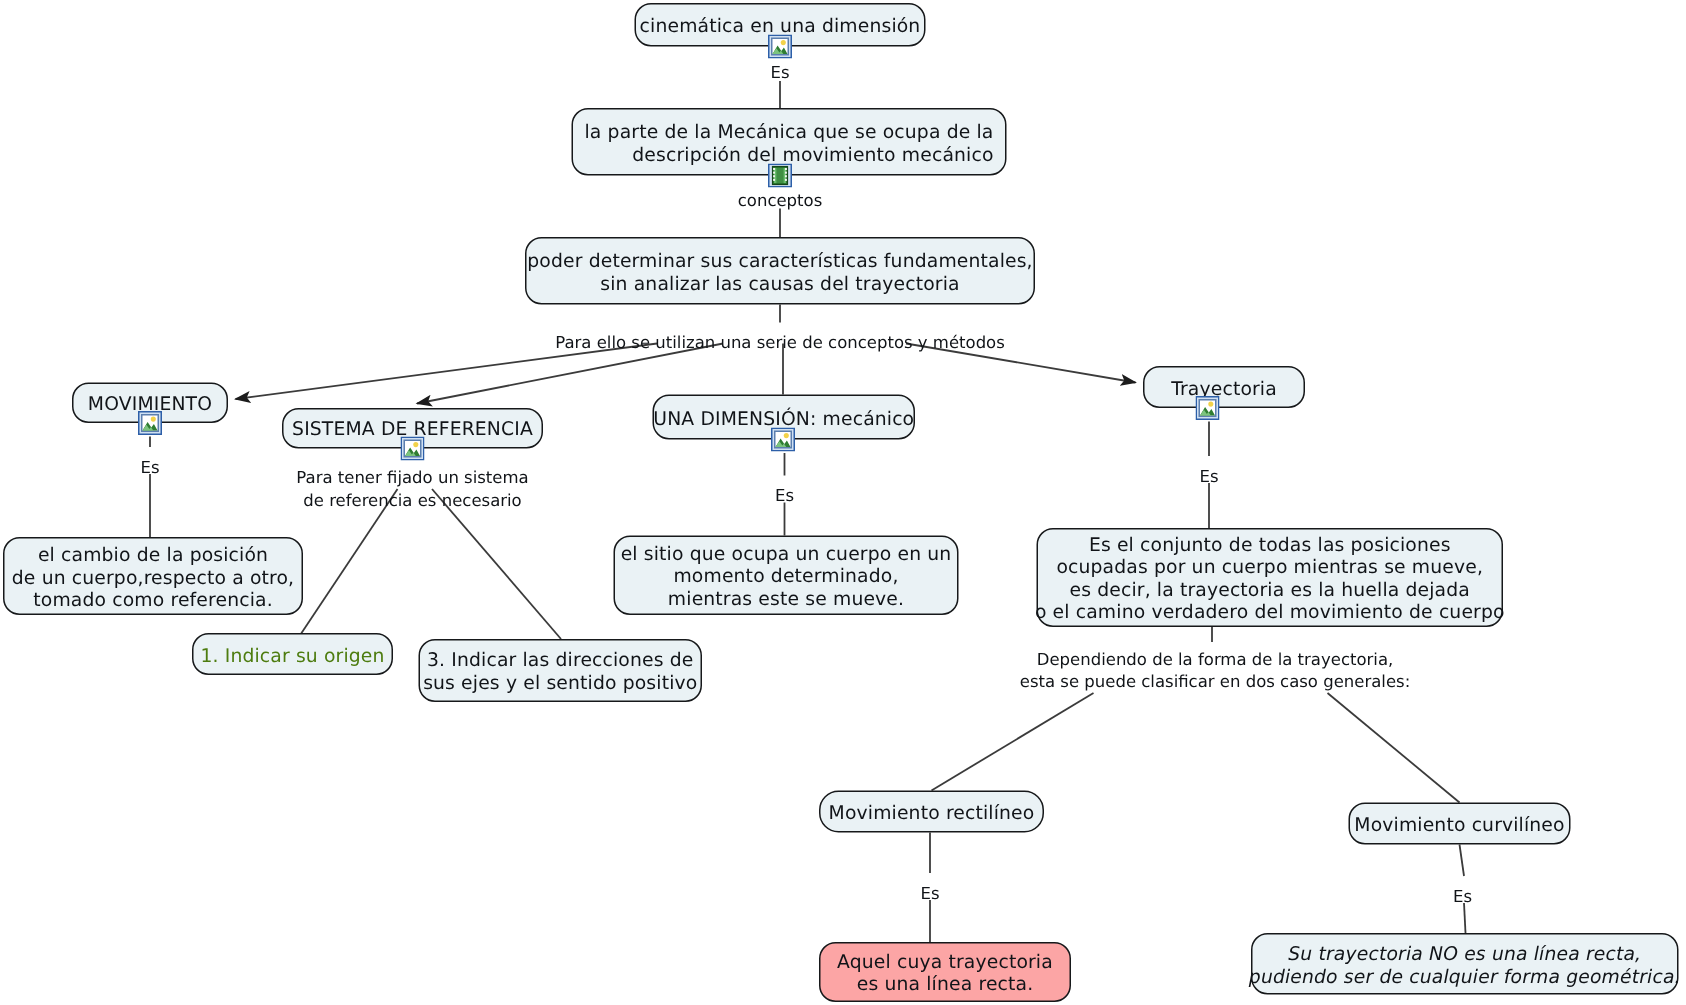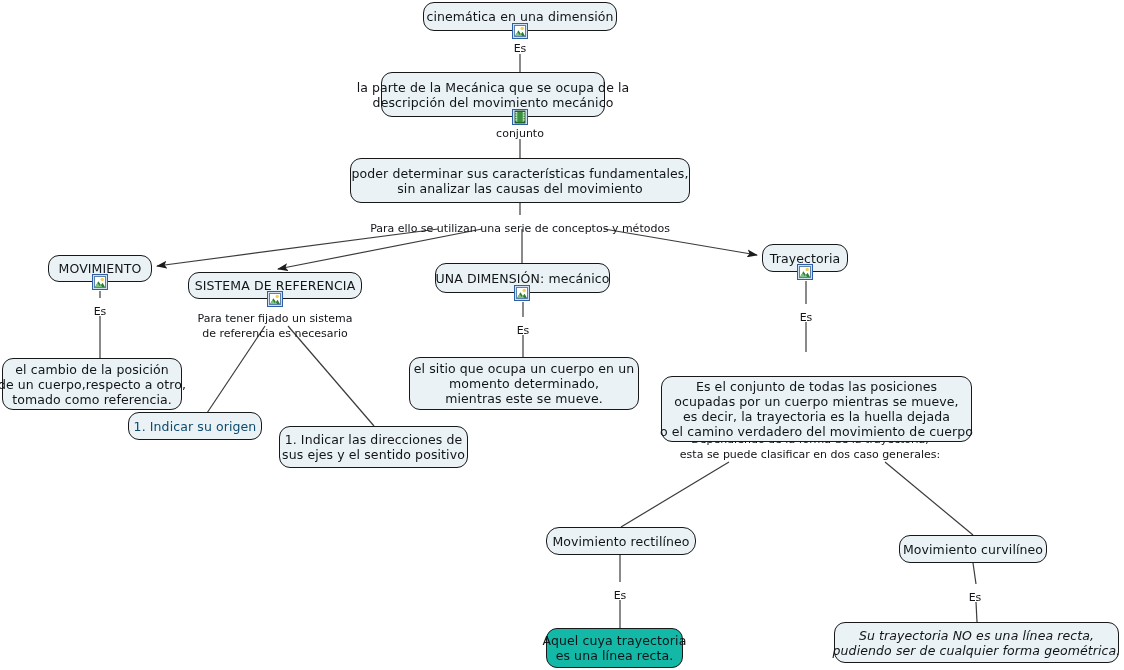--- a/index.html
+++ b/index.html
@@ -104,42 +104,42 @@
       <div class="node" style="left: 423px; top: 2px; width: 194px; height: 29px; background: rgb(234, 242, 245); border-color: rgb(22, 24, 26); color: rgb(17, 20, 24);">cinemática en una dimensión</div>
       <span class="icon-img" style="left: 520px; top: 23px;">
         <svg width="16" height="16" viewBox="0 0 16 16">
           <rect x="0.5" y="0.5" width="15" height="15" fill="#cfe0f2" stroke="#2d5fa8" stroke-width="1"></rect>
           <rect x="2.5" y="2.5" width="11" height="11" fill="#ffffff" stroke="#5c7fae" stroke-width="1"></rect>
           <circle cx="10.2" cy="5.4" r="1.7" fill="#f2d24a"></circle>
           <path d="M3 13 L6.4 7.3 L8.9 11 L10.6 8.7 L13 13 Z" fill="#2f7d32"></path>
           <path d="M3 13 L5.6 9.1 L7.6 12 L8.6 10.6 L10.2 13 Z" fill="#7cc47f"></path>
         </svg>
       </span>
-      <div class="node" style="left: 381px; top: 72px; width: 224px; height: 45px; background: rgb(234, 242, 245); border-color: rgb(22, 24, 26); color: rgb(17, 20, 24);">la parte de la Mecánica que se ocupa de la
+      <div class="node" style="left: 381px; top: 72px; width: 290px; height: 45px; background: rgb(234, 242, 245); border-color: rgb(22, 24, 26); color: rgb(17, 20, 24); text-align: right;">la parte de la Mecánica que se ocupa de la
 descripción del movimiento mecánico</div>
       <span class="icon-img" style="left: 520px; top: 109px;">
         <svg width="16" height="16" viewBox="0 0 16 16">
           <rect x="0.5" y="0.5" width="15" height="15" fill="#cfe0f2" stroke="#2d5fa8" stroke-width="1"></rect>
           <rect x="3" y="2" width="10" height="12" fill="#2f7d32" stroke="#16451a" stroke-width="0.8"></rect>
           <rect x="4" y="3" width="8" height="10" fill="#66bb6a"></rect>
           <g fill="#f4f7f2">
             <rect x="3.4" y="3" width="1.3" height="1.4"></rect>
             <rect x="3.4" y="5.4" width="1.3" height="1.4"></rect>
             <rect x="3.4" y="7.8" width="1.3" height="1.4"></rect>
             <rect x="3.4" y="10.2" width="1.3" height="1.4"></rect>
             <rect x="11.3" y="3" width="1.3" height="1.4"></rect>
             <rect x="11.3" y="5.4" width="1.3" height="1.4"></rect>
             <rect x="11.3" y="7.8" width="1.3" height="1.4"></rect>
             <rect x="11.3" y="10.2" width="1.3" height="1.4"></rect>
           </g>
           <rect x="5.6" y="2.6" width="4.8" height="10.8" fill="#1f6b23" opacity="0.55"></rect>
         </svg>
       </span>
       <div class="node" style="left: 350px; top: 158px; width: 340px; height: 45px; background: rgb(234, 242, 245); border-color: rgb(22, 24, 26); color: rgb(17, 20, 24);">poder determinar sus características fundamentales,
-sin analizar las causas del movimiento</div>
+sin analizar las causas del trayectoria</div>
       <div class="node" style="left: 48px; top: 255px; width: 104px; height: 27px; background: rgb(234, 242, 245); border-color: rgb(22, 24, 26); color: rgb(17, 20, 24);">MOVIMIENTO</div>
       <span class="icon-img" style="left: 100px; top: 274px;">
         <svg width="16" height="16" viewBox="0 0 16 16">
           <rect x="0.5" y="0.5" width="15" height="15" fill="#cfe0f2" stroke="#2d5fa8" stroke-width="1"></rect>
           <rect x="2.5" y="2.5" width="11" height="11" fill="#ffffff" stroke="#5c7fae" stroke-width="1"></rect>
           <circle cx="10.2" cy="5.4" r="1.7" fill="#f2d24a"></circle>
           <path d="M3 13 L6.4 7.3 L8.9 11 L10.6 8.7 L13 13 Z" fill="#2f7d32"></path>
           <path d="M3 13 L5.6 9.1 L7.6 12 L8.6 10.6 L10.2 13 Z" fill="#7cc47f"></path>
         </svg>
       </span>
@@ -156,53 +156,53 @@
       <div class="node" style="left: 435px; top: 263px; width: 175px; height: 30px; background: rgb(234, 242, 245); border-color: rgb(22, 24, 26); color: rgb(17, 20, 24);">UNA DIMENSIÓN: mecánico</div>
       <span class="icon-img" style="left: 522px; top: 285px;">
         <svg width="16" height="16" viewBox="0 0 16 16">
           <rect x="0.5" y="0.5" width="15" height="15" fill="#cfe0f2" stroke="#2d5fa8" stroke-width="1"></rect>
           <rect x="2.5" y="2.5" width="11" height="11" fill="#ffffff" stroke="#5c7fae" stroke-width="1"></rect>
           <circle cx="10.2" cy="5.4" r="1.7" fill="#f2d24a"></circle>
           <path d="M3 13 L6.4 7.3 L8.9 11 L10.6 8.7 L13 13 Z" fill="#2f7d32"></path>
           <path d="M3 13 L5.6 9.1 L7.6 12 L8.6 10.6 L10.2 13 Z" fill="#7cc47f"></path>
         </svg>
       </span>
-      <div class="node" style="left: 762px; top: 244px; width: 86px; height: 28px; background: rgb(234, 242, 245); border-color: rgb(22, 24, 26); color: rgb(17, 20, 24);">Trayectoria</div>
+      <div class="node" style="left: 762px; top: 244px; width: 108px; height: 28px; background: rgb(234, 242, 245); border-color: rgb(22, 24, 26); color: rgb(17, 20, 24);">Trayectoria</div>
       <span class="icon-img" style="left: 805px; top: 264px;">
         <svg width="16" height="16" viewBox="0 0 16 16">
           <rect x="0.5" y="0.5" width="15" height="15" fill="#cfe0f2" stroke="#2d5fa8" stroke-width="1"></rect>
           <rect x="2.5" y="2.5" width="11" height="11" fill="#ffffff" stroke="#5c7fae" stroke-width="1"></rect>
           <circle cx="10.2" cy="5.4" r="1.7" fill="#f2d24a"></circle>
           <path d="M3 13 L6.4 7.3 L8.9 11 L10.6 8.7 L13 13 Z" fill="#2f7d32"></path>
           <path d="M3 13 L5.6 9.1 L7.6 12 L8.6 10.6 L10.2 13 Z" fill="#7cc47f"></path>
         </svg>
       </span>
-      <div class="node" style="left: 2px; top: 358px; width: 180px; height: 52px; background: rgb(234, 242, 245); border-color: rgb(22, 24, 26); color: rgb(17, 20, 24);">el cambio de la posición
+      <div class="node" style="left: 2px; top: 358px; width: 200px; height: 52px; background: rgb(234, 242, 245); border-color: rgb(22, 24, 26); color: rgb(17, 20, 24);">el cambio de la posición
 de un cuerpo,respecto a otro,
 tomado como referencia.</div>
-      <div class="node" style="left: 128px; top: 412px; width: 134px; height: 28px; background: rgb(234, 242, 245); border-color: rgb(22, 24, 26); color: #0c4a6e;">1. Indicar su origen</div>
-      <div class="node" style="left: 279px; top: 426px; width: 189px; height: 42px; background: rgb(234, 242, 245); border-color: rgb(22, 24, 26); color: rgb(17, 20, 24);">1. Indicar las direcciones de
+      <div class="node" style="left: 128px; top: 422px; width: 134px; height: 28px; background: rgb(234, 242, 245); border-color: rgb(22, 24, 26); color: #4d7c0f;">1. Indicar su origen</div>
+      <div class="node" style="left: 279px; top: 426px; width: 189px; height: 42px; background: rgb(234, 242, 245); border-color: rgb(22, 24, 26); color: rgb(17, 20, 24);">3. Indicar las direcciones de
 sus ejes y el sentido positivo</div>
       <div class="node" style="left: 409px; top: 357px; width: 230px; height: 53px; background: rgb(234, 242, 245); border-color: rgb(22, 24, 26); color: rgb(17, 20, 24);">el sitio que ocupa un cuerpo en un
 momento determinado,
 mientras este se mueve.</div>
-      <div class="node" style="left: 661px; top: 352px; width: 311px; height: 66px; background: rgb(234, 242, 245); border-color: rgb(22, 24, 26); color: rgb(17, 20, 24); margin-top: 24px;">Es el conjunto de todas las posiciones
+      <div class="node" style="left: 691px; top: 352px; width: 311px; height: 66px; background: rgb(234, 242, 245); border-color: rgb(22, 24, 26); color: rgb(17, 20, 24);">Es el conjunto de todas las posiciones
 ocupadas por un cuerpo mientras se mueve,
 es decir, la trayectoria es la huella dejada
 o el camino verdadero del movimiento de cuerpo</div>
       <div class="node" style="left: 546px; top: 527px; width: 150px; height: 28px; background: rgb(234, 242, 245); border-color: rgb(22, 24, 26); color: rgb(17, 20, 24); border-radius: 13px;">Movimiento rectilíneo</div>
       <div class="node" style="left: 899px; top: 535px; width: 148px; height: 28px; background: rgb(234, 242, 245); border-color: rgb(22, 24, 26); color: rgb(17, 20, 24);">Movimiento curvilíneo</div>
-      <div class="node" style="left: 546px; top: 628px; width: 137px; height: 40px; background: #14b8a6; border-color: rgb(22, 24, 26); color: rgb(17, 20, 24);">Aquel cuya trayectoria
+      <div class="node" style="left: 546px; top: 628px; width: 168px; height: 40px; background: #fca5a5; border-color: rgb(22, 24, 26); color: rgb(17, 20, 24);">Aquel cuya trayectoria
 es una línea recta.</div>
       <div class="node" style="left: 834px; top: 622px; width: 285px; height: 41px; background: rgb(234, 242, 245); border-color: rgb(22, 24, 26); color: rgb(17, 20, 24); font-style: italic;">Su trayectoria NO es una línea recta,
 pudiendo ser de cualquier forma geométrica.</div>
     </div>
   <div id="labels-layer">
       <div class="linklabel" style="left: 520px; top: 41px; color: rgb(17, 20, 24);">Es</div>
-      <div class="linklabel" style="left: 520px; top: 126px; color: rgb(17, 20, 24);">conjunto</div>
+      <div class="linklabel" style="left: 520px; top: 126px; color: rgb(17, 20, 24);">conceptos</div>
       <div class="linklabel" style="left: 520px; top: 221px; color: rgb(17, 20, 24);">Para ello se utilizan una serie de conceptos y métodos</div>
       <div class="linklabel" style="left: 100px; top: 304px; color: rgb(17, 20, 24);">Es</div>
       <div class="linklabel" style="left: 275px; top: 311px; color: rgb(17, 20, 24);">Para tener fijado un sistema
 de referencia es necesario</div>
       <div class="linklabel" style="left: 523px; top: 323px; color: rgb(17, 20, 24);">Es</div>
       <div class="linklabel" style="left: 806px; top: 310px; color: rgb(17, 20, 24);">Es</div>
       <div class="linklabel" style="left: 810px; top: 432px; color: rgb(17, 20, 24);">Dependiendo de la forma de la trayectoria,
 esta se puede clasificar en dos caso generales:</div>
       <div class="linklabel" style="left: 620px; top: 588px; color: rgb(17, 20, 24);">Es</div>
       <div class="linklabel" style="left: 975px; top: 590px; color: rgb(17, 20, 24);">Es</div>

